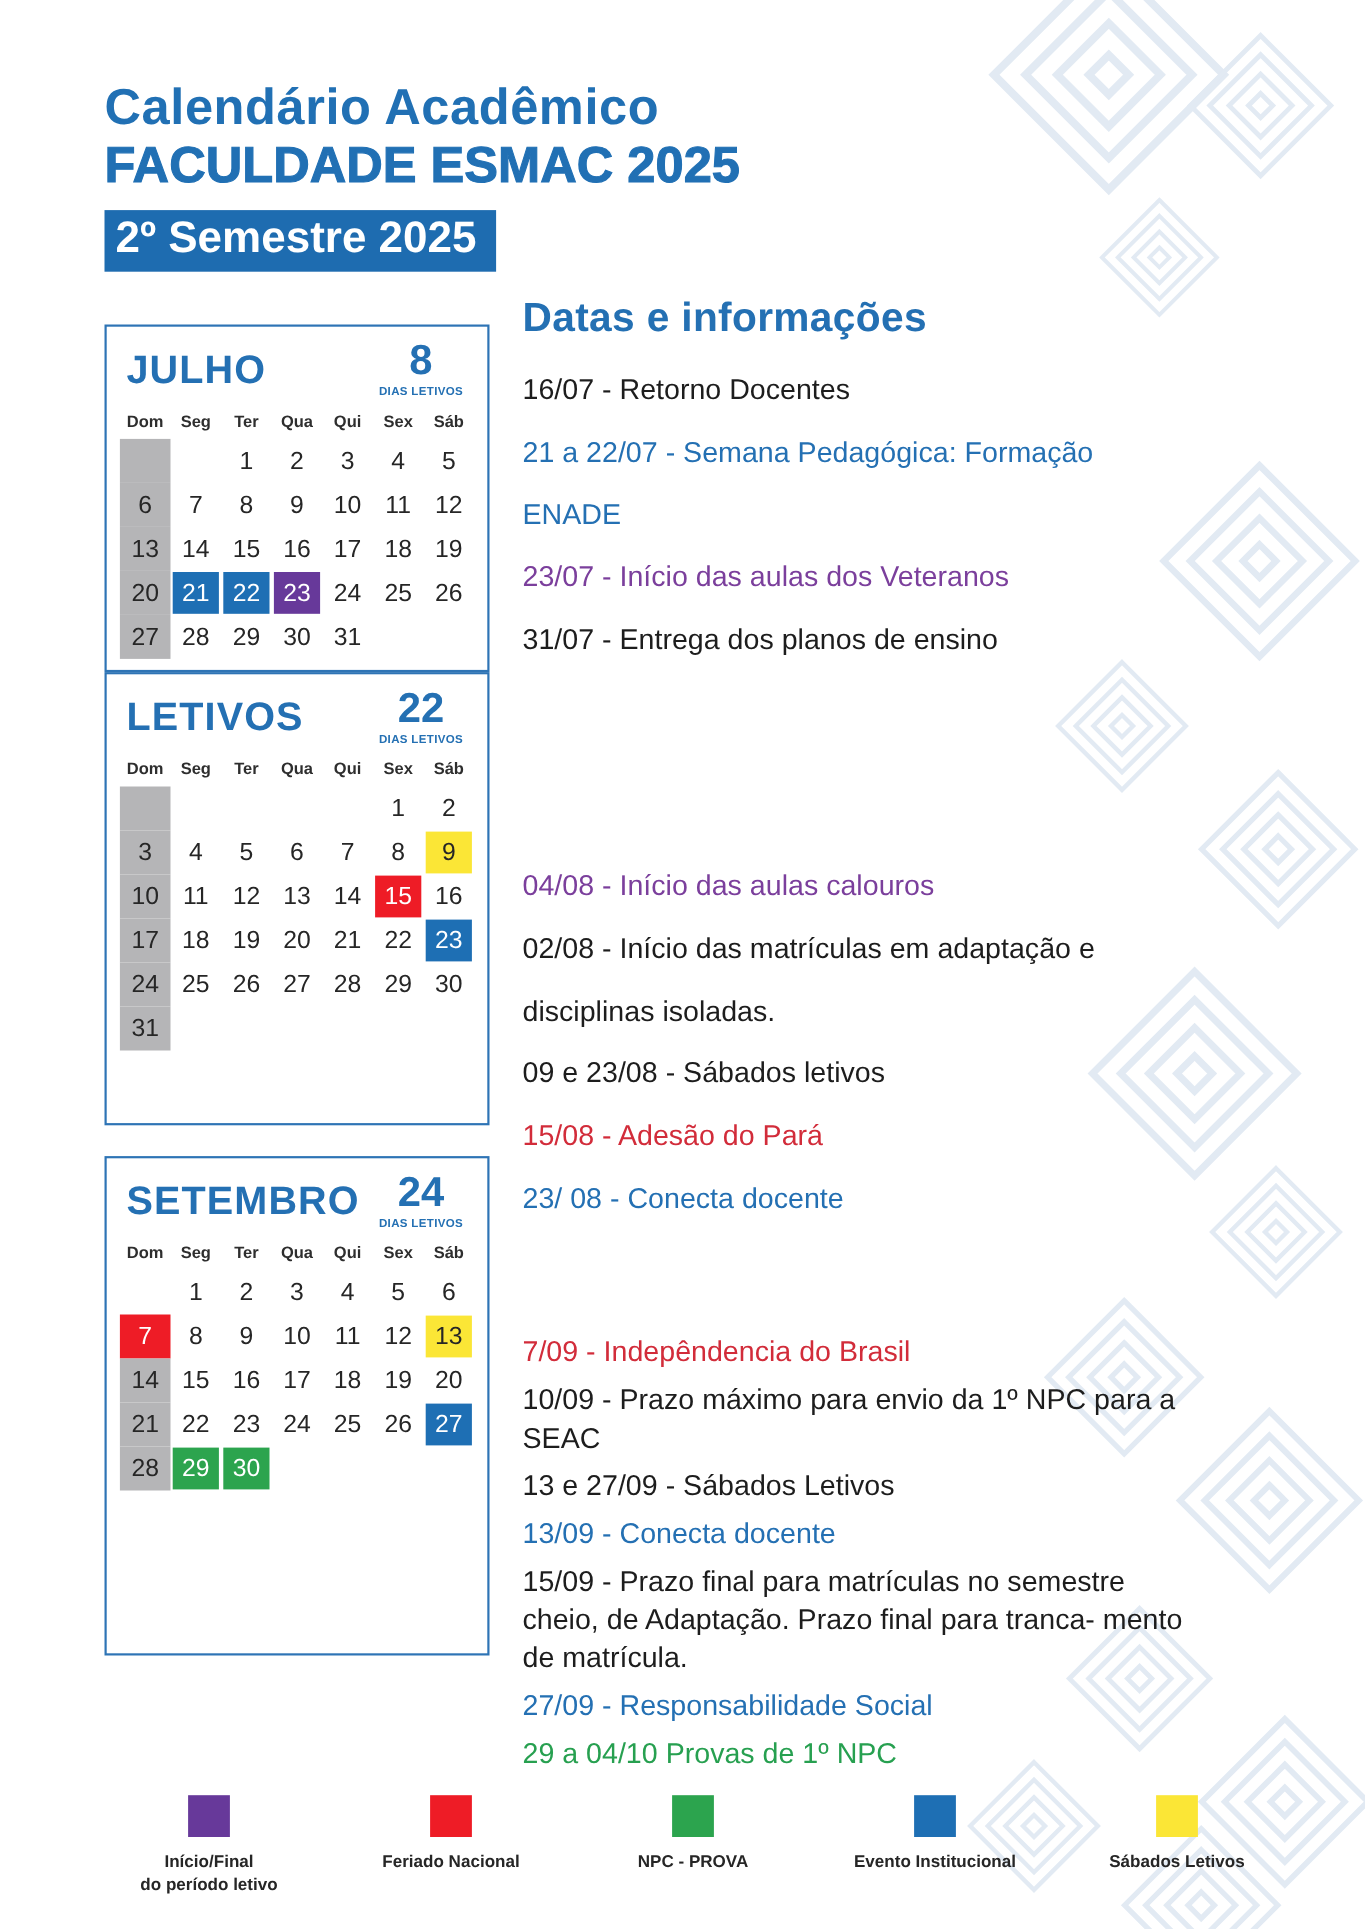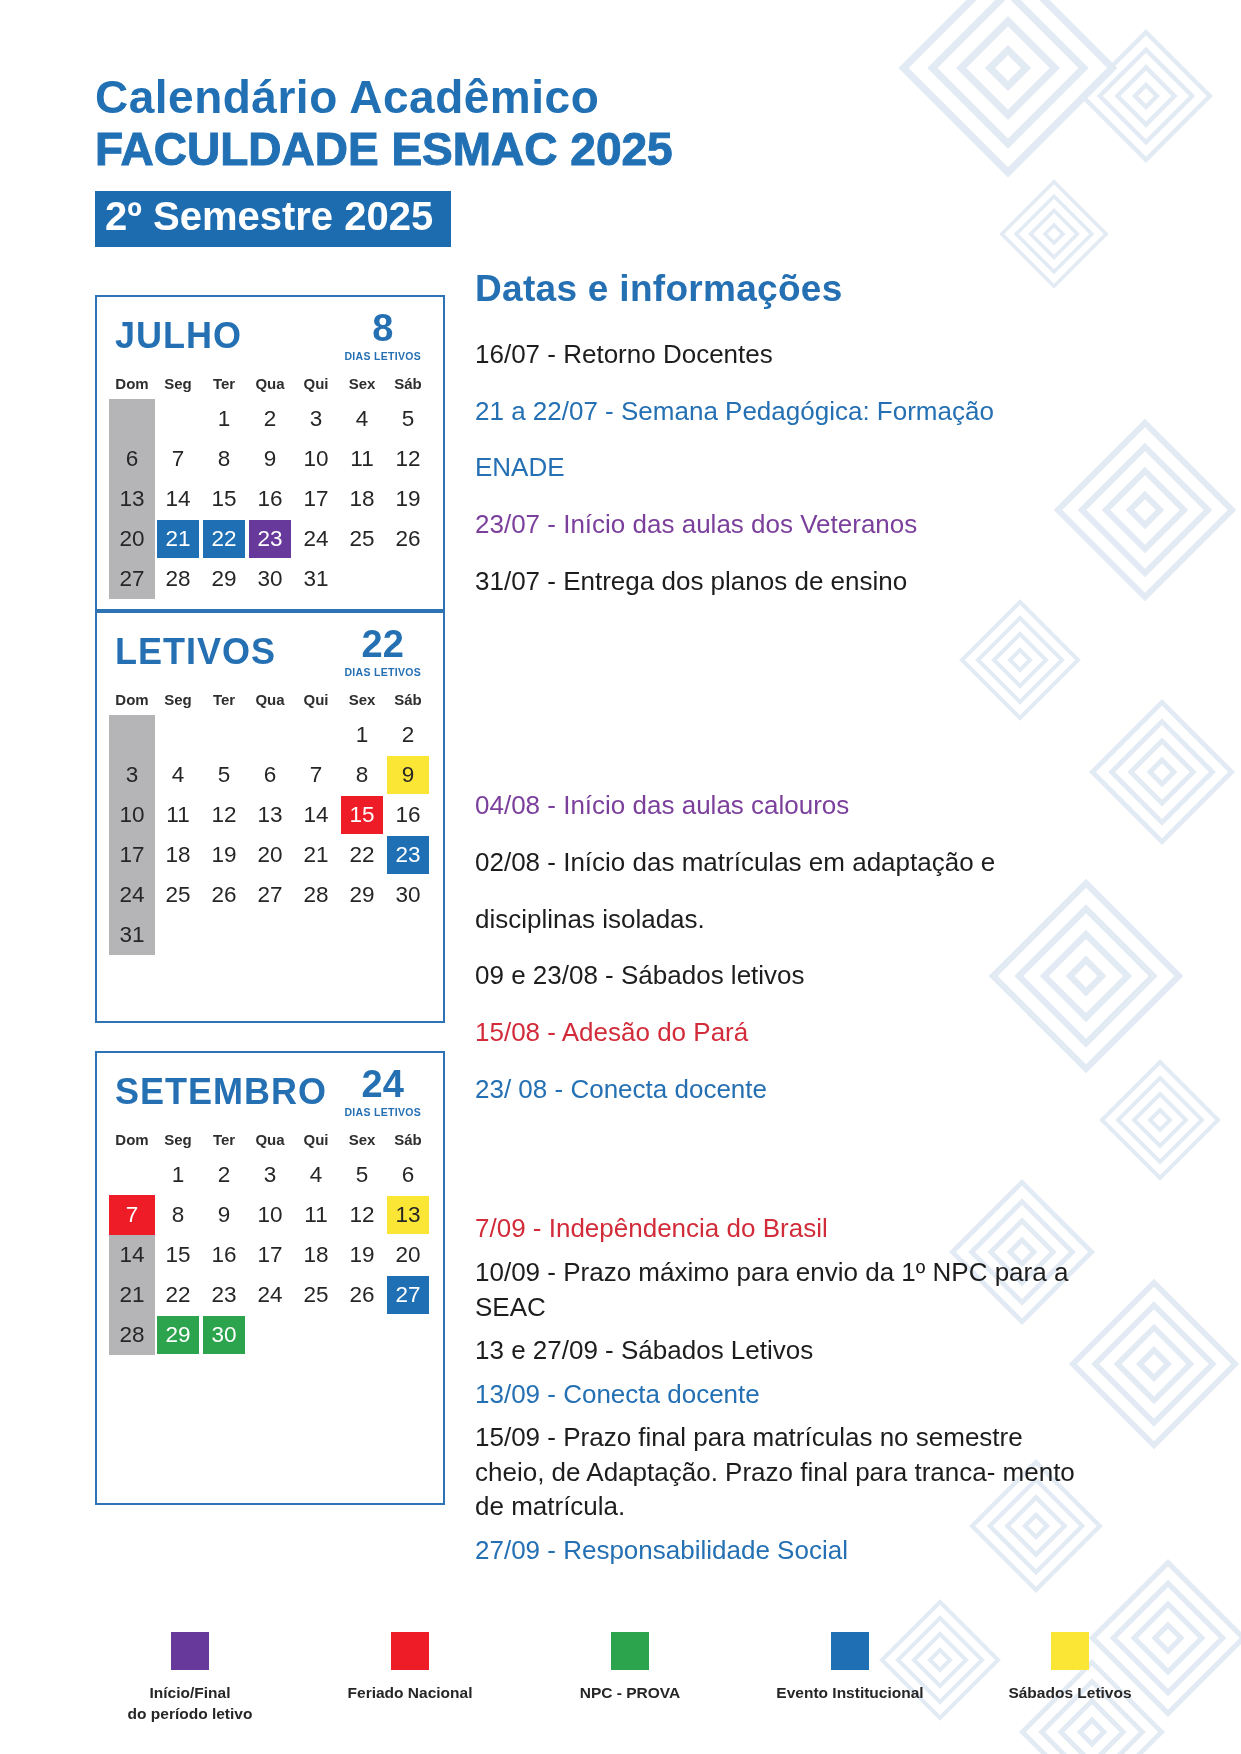--- a/index.html
+++ b/index.html
@@ -469,20 +469,21 @@
         <div class="line c-red">15/08 -  Adesão do Pará</div>
         <div class="line c-blue">23/ 08 - Conecta docente</div>
       </div>
       <div class="info-sec sec-2">
         <div class="line c-red">7/09 -  Indepêndencia do Brasil</div>
         <div class="line c-dark">10/09 - Prazo máximo para envio da 1º NPC para a SEAC</div>
         <div class="line c-dark">13 e 27/09 - Sábados Letivos</div>
         <div class="line c-blue">13/09 - Conecta docente</div>
         <div class="line c-dark">15/09 - Prazo final para matrículas no semestre cheio, de Adaptação. Prazo final para tranca- mento de matrícula.</div>
         <div class="line c-blue">27/09 - Responsabilidade Social</div>
+        <div class="line c-green">29 a 04/10 Provas de 1º NPC</div>
       </div>
     </div>
 </section>
 
 <footer class="legend" id="legend">
     <div class="leg-item">
       <span class="sq" style="background: rgb(103, 57, 154);"></span>
       <div class="leg-label">Início/Final
 do período letivo</div>
     </div>

